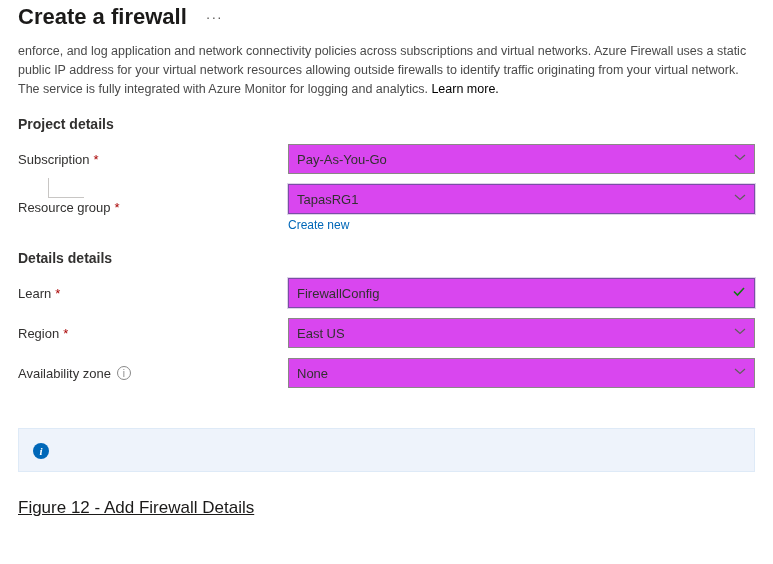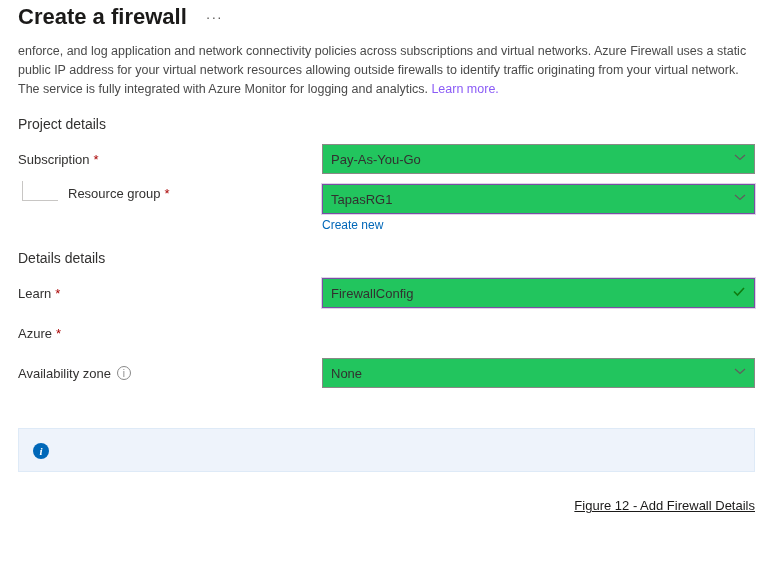--- a/index.html
+++ b/index.html
@@ -8,52 +8,52 @@
     font-size: 13px;
     color: #323130;
     background: #fff;
     width: 773px;
     padding: 0 18px 20px 18px;
   }
   .header-row { display: flex; align-items: center; gap: 19px; margin: 4px 0 12px 0; }
   .page-title { font-size: 22px; font-weight: 600; color: #1b1a19; }
   .more-dots { font-size: 14px; color: #605e5c; letter-spacing: 1px; cursor: pointer; }
   .intro { font-size: 12.5px; color: #4a4a4a; line-height: 1.5; margin-bottom: 18px; }
-  .intro a { color: #8b5cf6; text-decoration: none; }
-  .section-title { font-size: 14px; font-weight: 400; margin: 18px 0 12px 0; }
-  .form-row { display: flex; align-items: center; margin-bottom: 10px; min-height: 30px; gap: 34px; }
+  .intro a { color: #000000; text-decoration: none; }
+  .section-title { font-size: 14px; font-weight: 700; margin: 18px 0 12px 0; }
+  .form-row { display: flex; align-items: center; margin-bottom: 10px; min-height: 30px; }
   .form-label-col { width: 270px; font-size: 13px; color: #323130; display: flex; align-items: center; }
   .required { color: #a80000; margin-left: 4px; }
   .info-icon {
     display:inline-flex; align-items:center; justify-content:center;
     width:14px; height:14px; border:1px solid #888; border-radius:50%;
     font-size:10px; color:#888; margin-left:6px;
   }
   .field-col { flex: 1; }
   .select-box, .input-box {
     width: 100%;
     height: 30px;
     border: 1px solid #8a8886;
-    background: #22c55e;
+    background: #d946ef;
     padding: 0 26px 0 8px;
     font-size: 13px;
     color: #323130;
     position: relative;
     display: flex;
     align-items: center;
     cursor: pointer;
   }
   .select-box .chev, .input-box .chev {
     position: absolute; right: 8px; top: 50%; transform: translateY(-50%);
   }
   .input-box .check {
     position: absolute; right: 8px; top: 50%; transform: translateY(-50%);
   }
   .select-box.highlight, .input-box.highlight { border-color: #7a4ea5; box-shadow: 0 0 0 1px rgba(122,78,165,.25); }
-  .indent-wrap { display:flex; align-items:flex-end; }
+  .indent-wrap { display:flex; align-items:center;flex-direction:column; }
   .tree-branch {
     width: 36px; height: 20px;
     border-left: 1px solid #c8c6c4;
     border-bottom: 1px solid #c8c6c4;
     margin-left: 4px; margin-right: 10px;
     margin-top: -6px;
   }
   .sub-link { font-size: 12px; color: #0067b8; margin-top: 4px; cursor: pointer; }
   .info-banner {
     margin-top: 40px;
@@ -71,21 +71,21 @@
     border-radius: 50%;
     background: #0067b8;
     color: #fff;
     font-size: 11px; font-weight: 700;
     display: flex; align-items: center; justify-content: center;
     font-family: Georgia, serif;
     font-style: italic;
     margin-top: 2px;
   }
   .info-banner a { color: #0067b8; text-decoration: underline; }
-  .figure-caption { text-align: right; margin-top: 26px; font-size: 13px; text-decoration: underline; color: #1b1a19; }
+  .figure-caption { text-align: left; margin-top: 26px; font-size: 17px; text-decoration: underline; color: #1b1a19; }
   svg.chev-svg { width: 12px; height: 12px; }
   svg.check-svg { width: 14px; height: 14px; }
 </style>
 </head>
 <body>
 
 <div class="header-row">
   <div class="page-title">Create a firewall</div>
   <div class="more-dots">···</div>
 </div>
@@ -150,22 +150,32 @@
         <svg class="check-svg" viewBox="0 0 14 14">
             <path d="M2 7 L5.5 10.5 L12 3.5" stroke="#107c10" stroke-width="1.6" fill="none"></path>
           </svg>
       </span>
     </div>
   </div>
 </div>
 
 <div class="form-row">
   <div class="form-label-col">
-    <span>Azure</span>
+    <span>Region</span>
       <span class="required">*</span>
+  </div>
+  <div class="field-col">
+    <div class="select-box">
+      <span>East US</span>
+      <span class="chev">
+        <svg class="chev-svg" viewBox="0 0 12 12">
+            <path d="M1 3.5 L6 8 L11 3.5" stroke="#605e5c" stroke-width="1.2" fill="none"></path>
+          </svg>
+      </span>
+    </div>
   </div>
 </div>
 
 <div class="form-row">
   <div class="form-label-col">
     <span>Availability zone</span>
     <span class="info-icon">i</span>
   </div>
   <div class="field-col">
     <div class="select-box">

